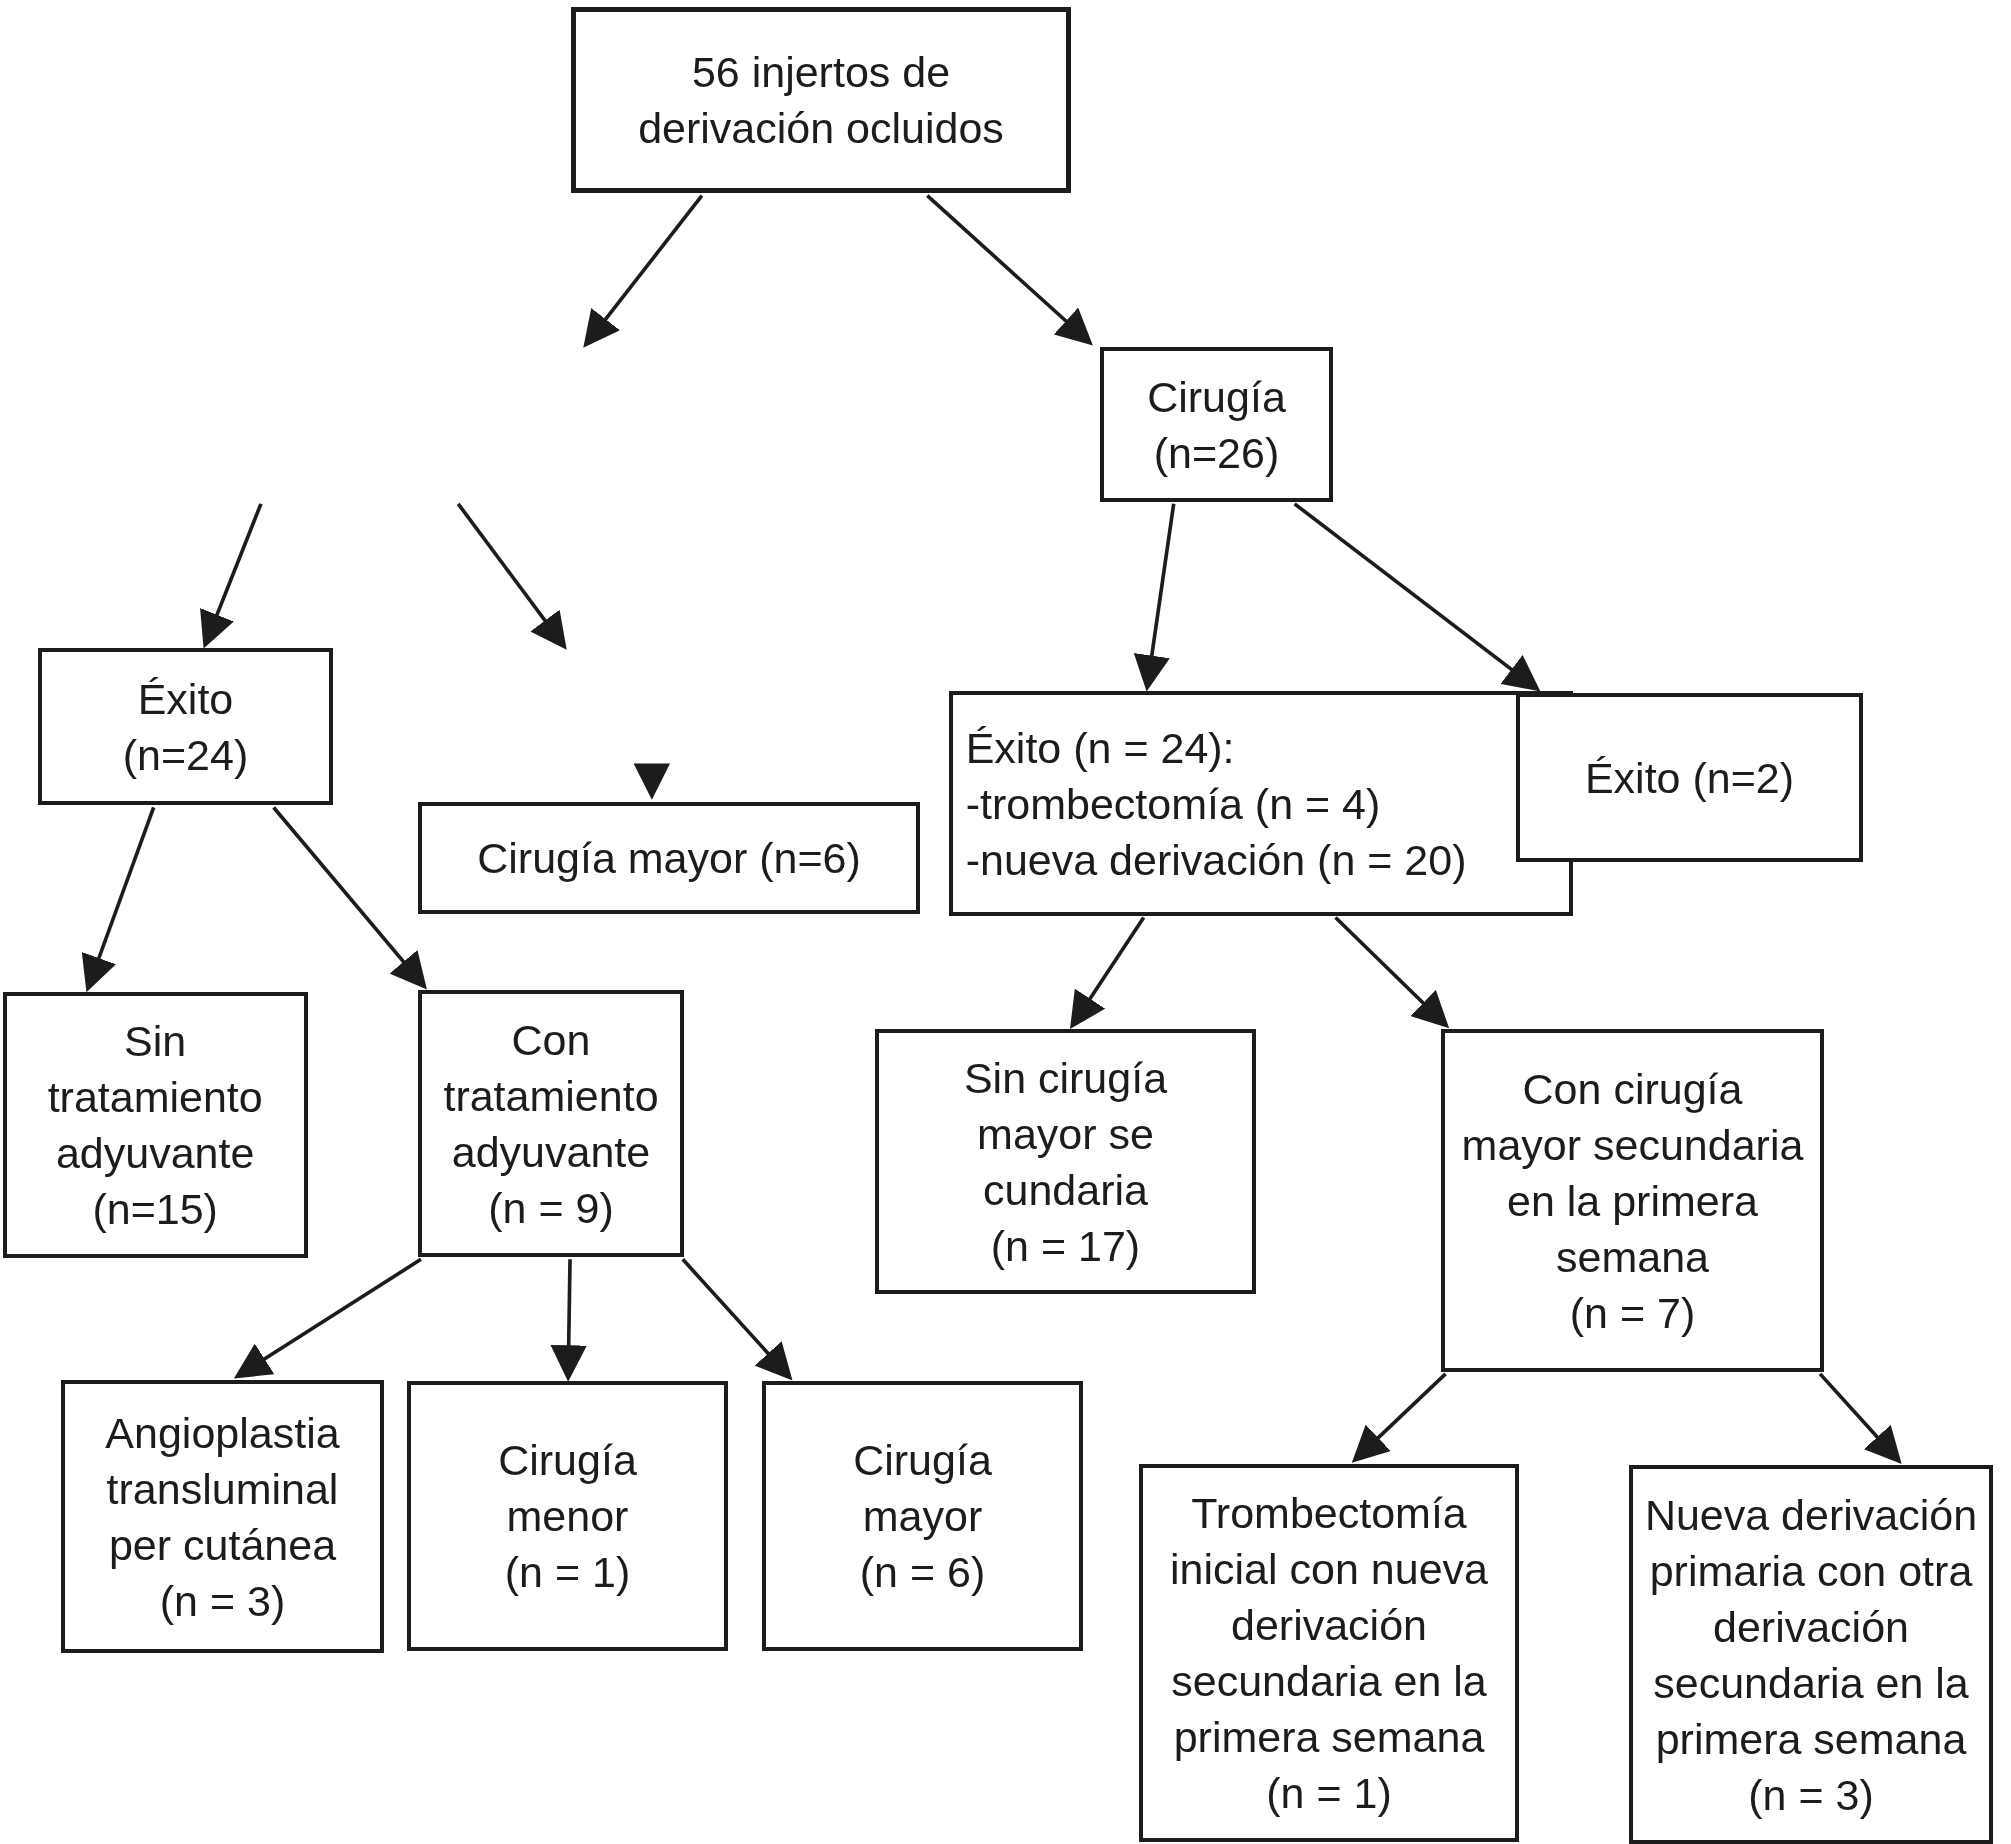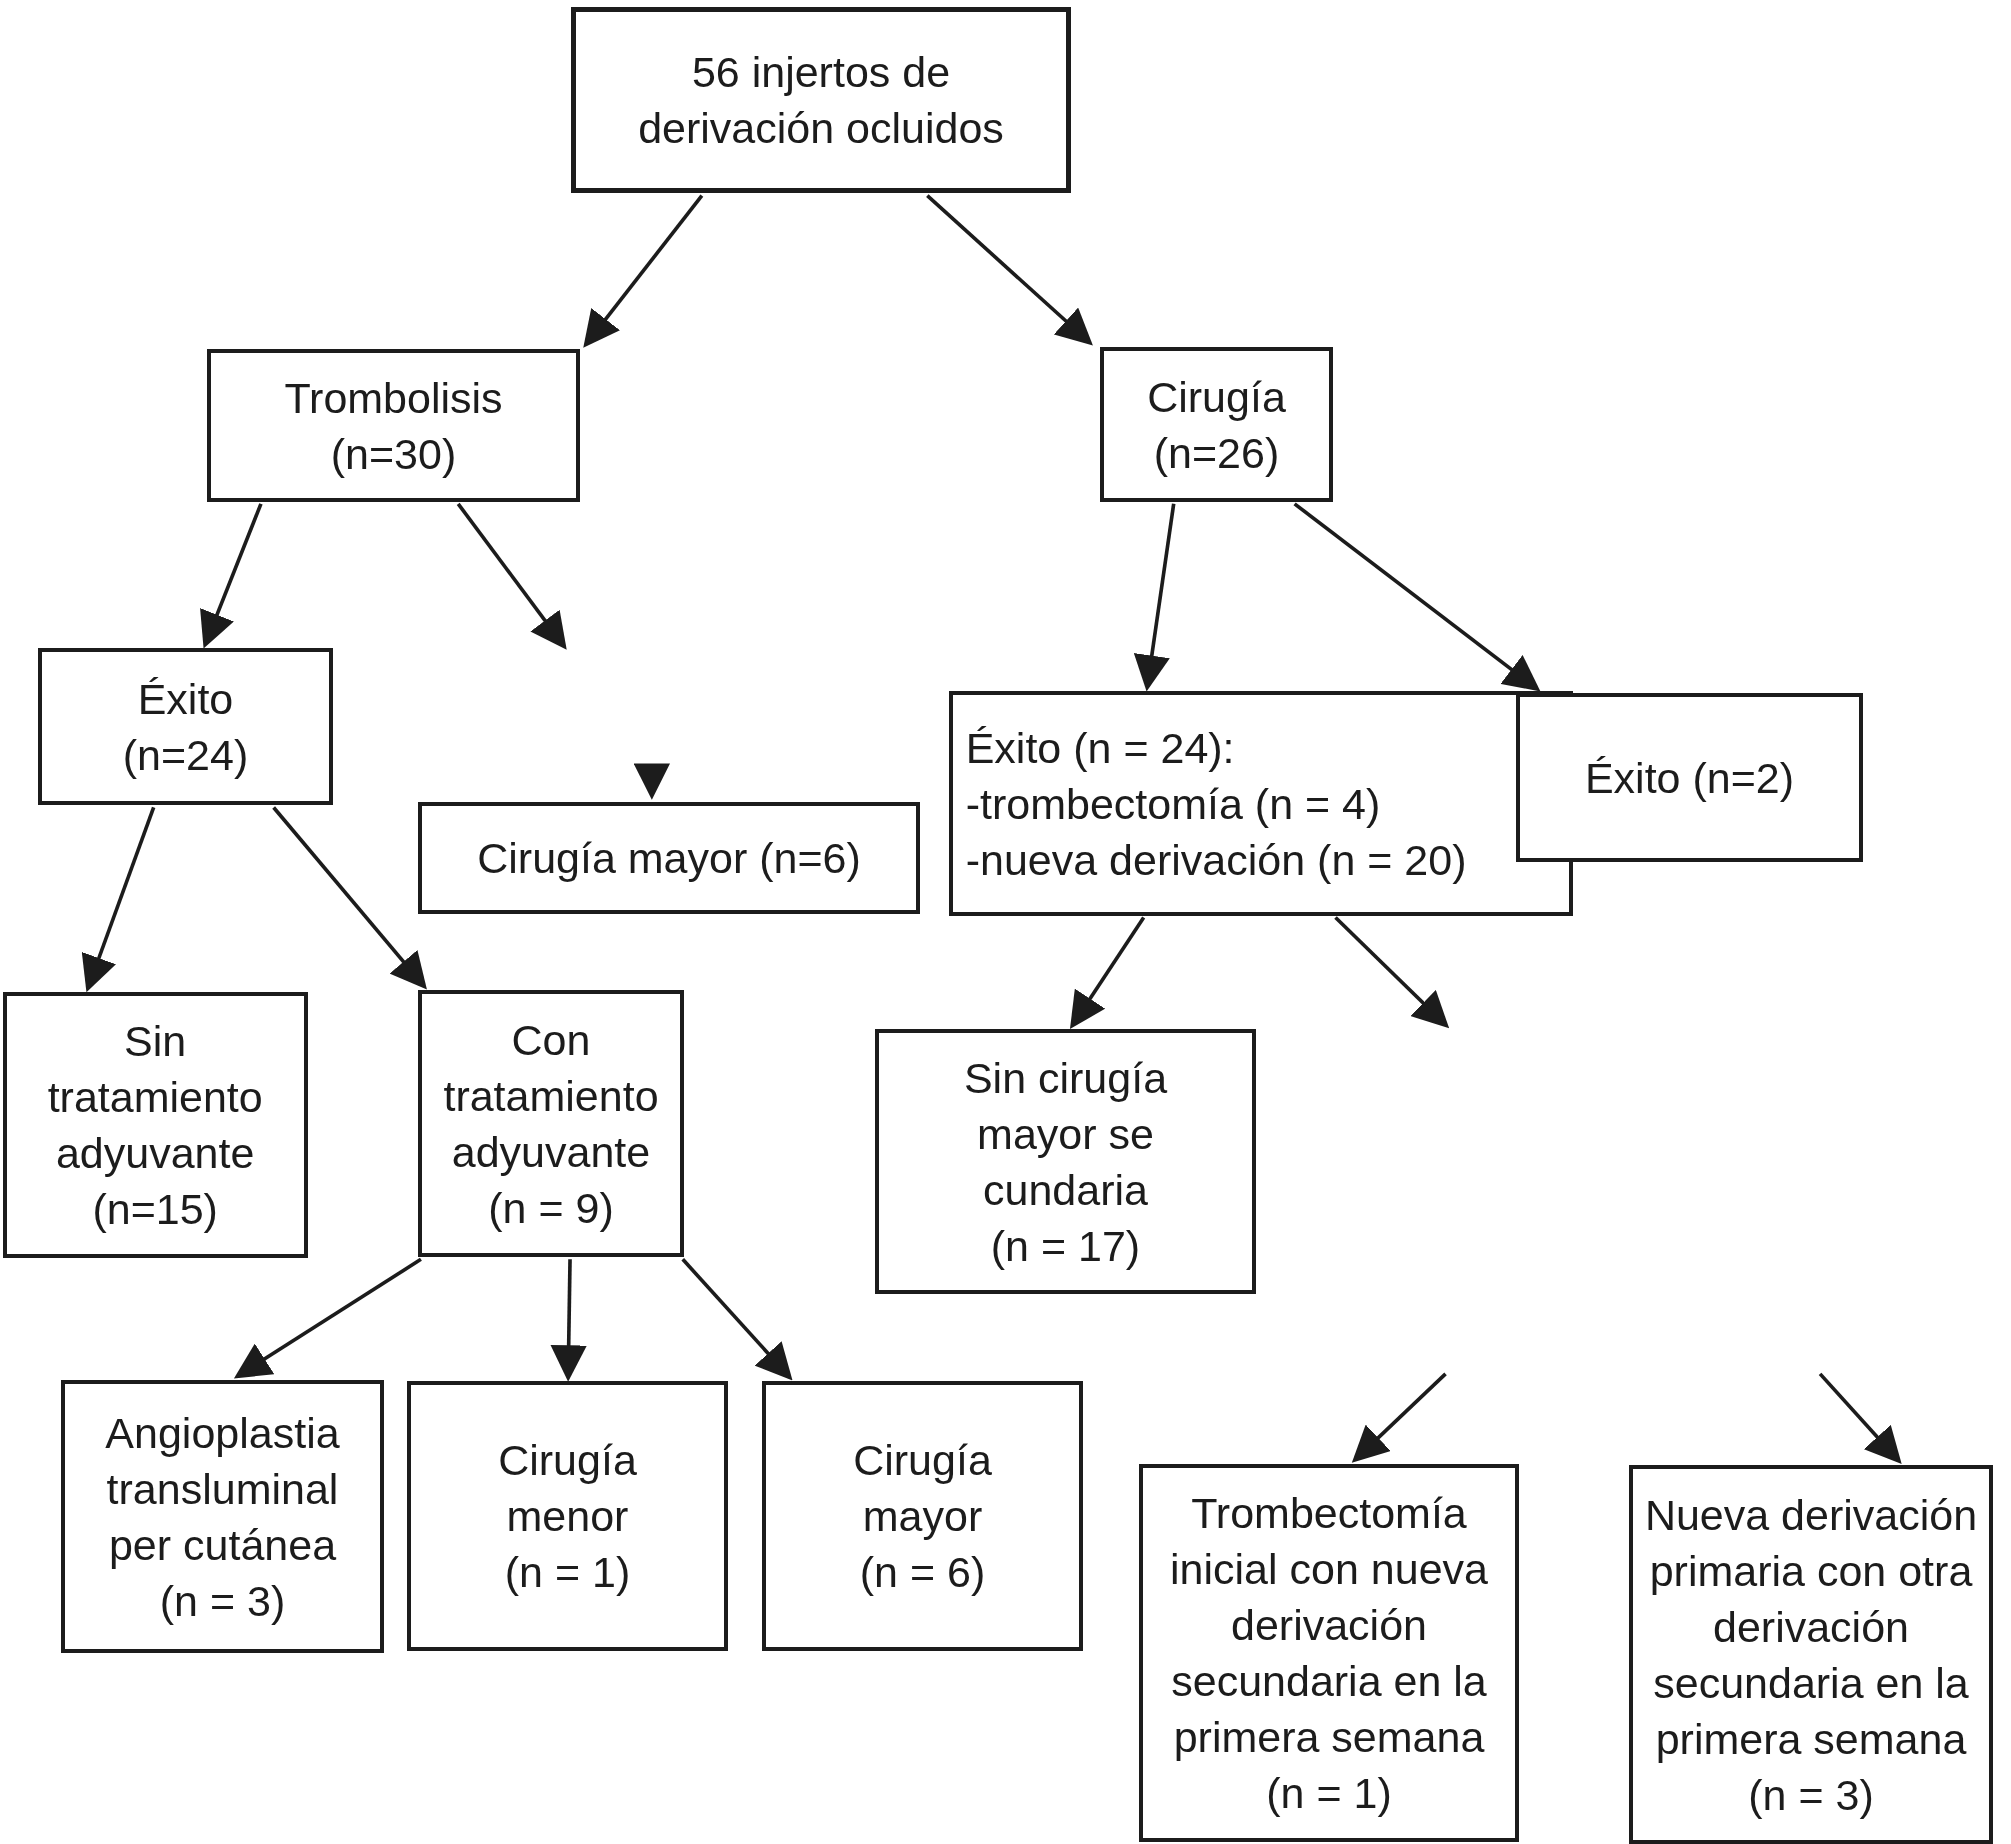--- a/index.html
+++ b/index.html
@@ -73,22 +73,20 @@
     <line class="edge" x1="1424" y1="554" x2="1690" y2="757" marker-end="url(#arrow)"></line>
     <line class="edge" x1="1258" y1="1009" x2="1180" y2="1127" marker-end="url(#arrow)"></line>
     <line class="edge" x1="1469" y1="1009" x2="1590" y2="1127" marker-end="url(#arrow)"></line>
     <line class="edge" x1="1590" y1="1511" x2="1491" y2="1605" marker-end="url(#arrow)"></line>
     <line class="edge" x1="2002" y1="1511" x2="2088" y2="1606" marker-end="url(#arrow)"></line>
   </svg>
 
   <div class="node" style="left:571px; top:7.3px; width:500px; height:186px; border-width:5.5px">56 injertos de
 derivación ocluidos</div>
 
-  <div class="node" style="left:207px; top:349px; width:373px; height:153px">Trombolisis
-(n=30)</div>
 
   <div class="node" style="left:1100px; top:347px; width:233px; height:155px">Cirugía
 (n=26)</div>
 
   <div class="node" style="left:38px; top:648px; width:295px; height:157px">Éxito
 (n=24)</div>
 
 
   <div class="node" style="left:418px; top:802px; width:502px; height:112px">Cirugía mayor (n=6)</div>
 
@@ -106,20 +104,25 @@
   <div class="node" style="left:418px; top:990px; width:266px; height:267px">Con
 tratamiento
 adyuvante
 (n = 9)</div>
 
   <div class="node" style="left:875px; top:1029px; width:381px; height:265px">Sin cirugía
 mayor se
 cundaria
 (n = 17)</div>
 
+  <div class="node" style="left:1441px; top:1029px; width:383px; height:343px">Con cirugía
+mayor secundaria
+en la primera
+semana
+(n = 7)</div>
 
   <div class="node" style="left:61px; top:1380px; width:323px; height:273px">Angioplastia
 transluminal
 per cutánea
 (n = 3)</div>
 
   <div class="node" style="left:407px; top:1381px; width:321px; height:270px">Cirugía
 menor
 (n = 1)</div>
 

